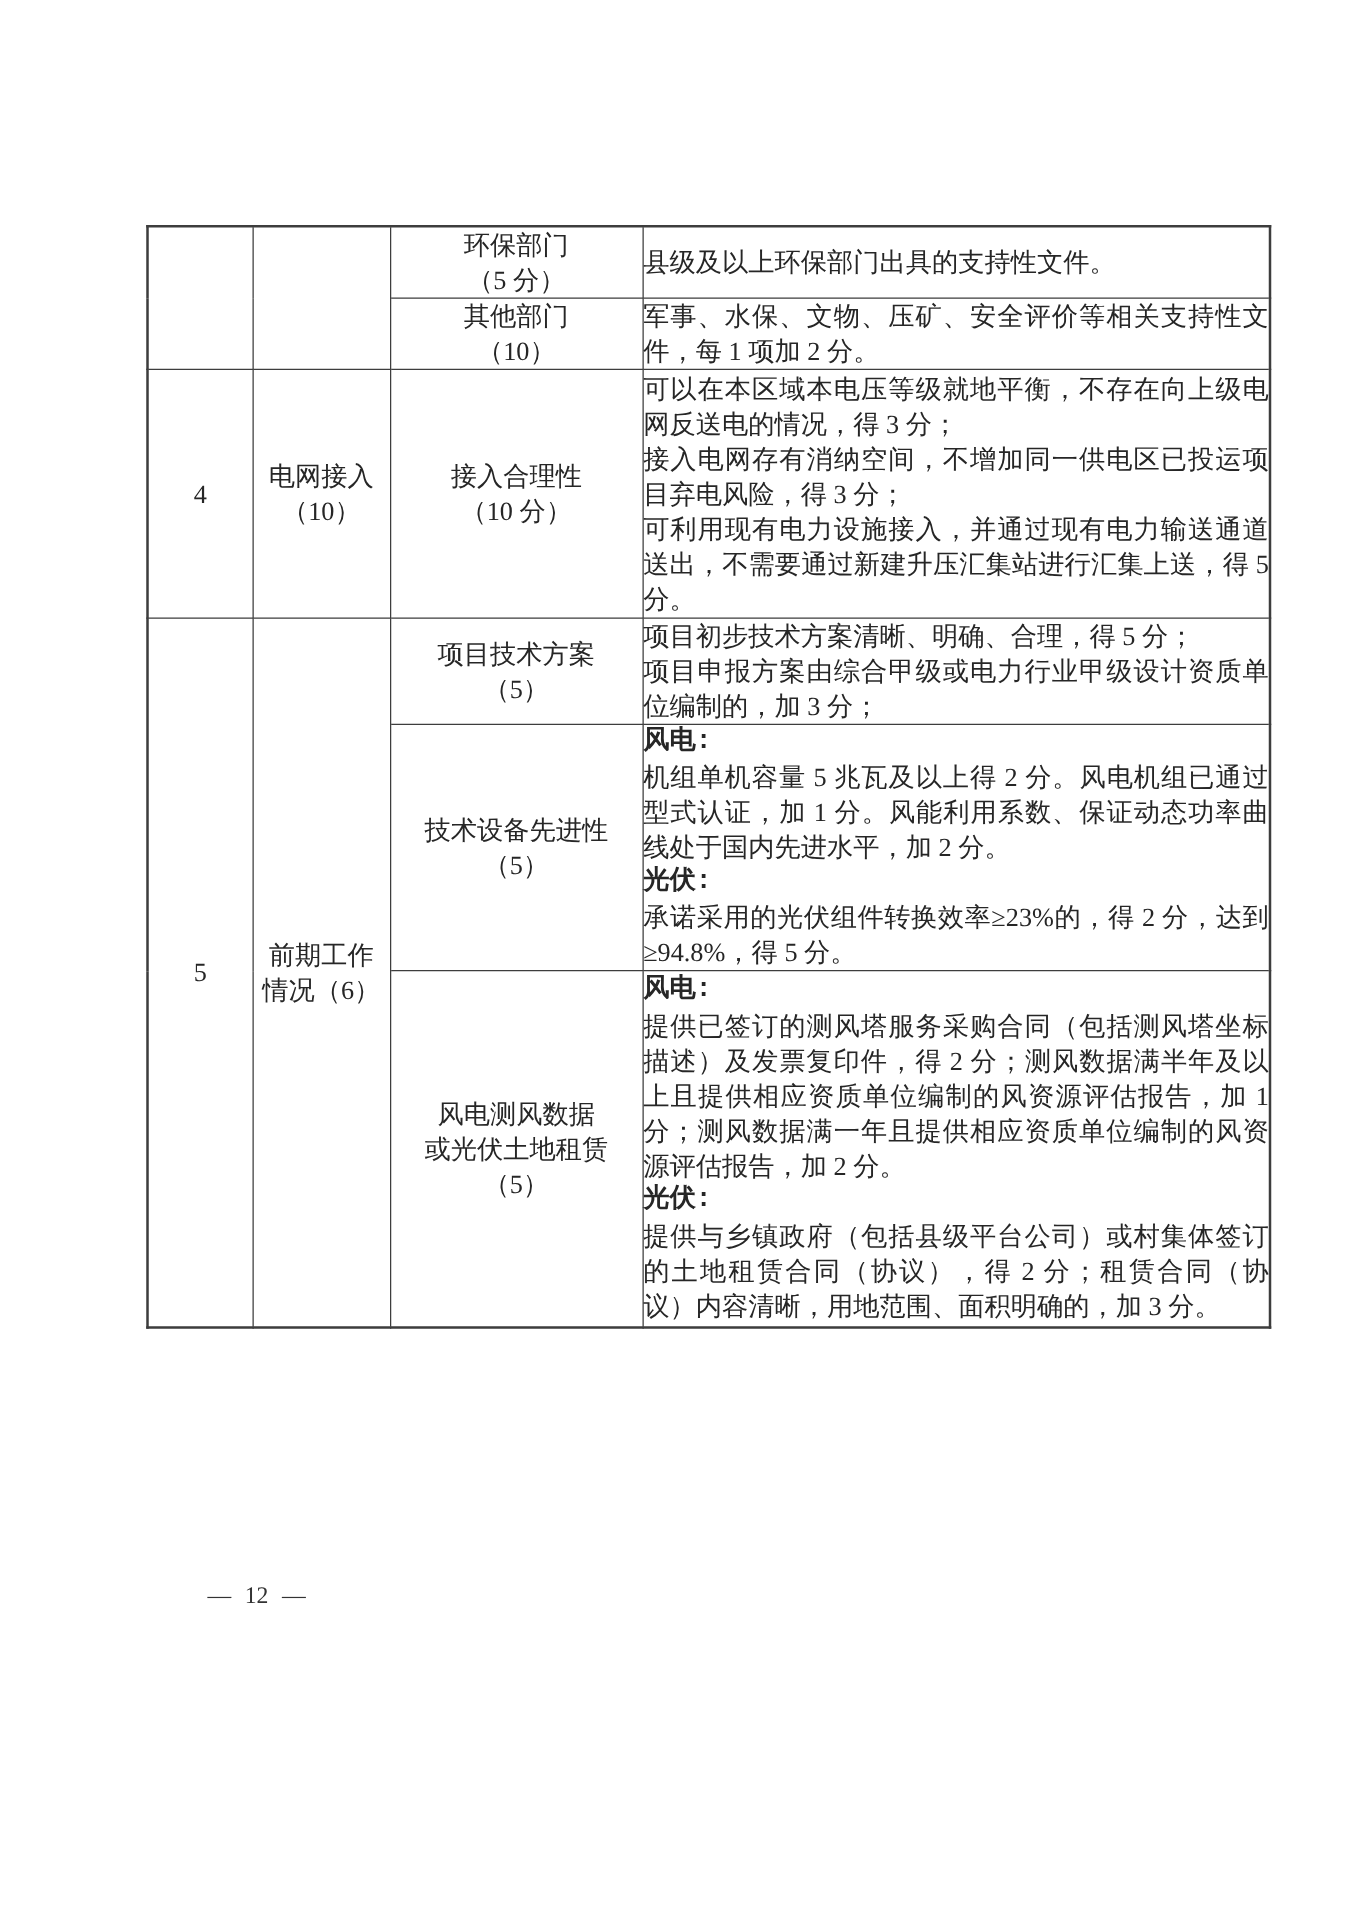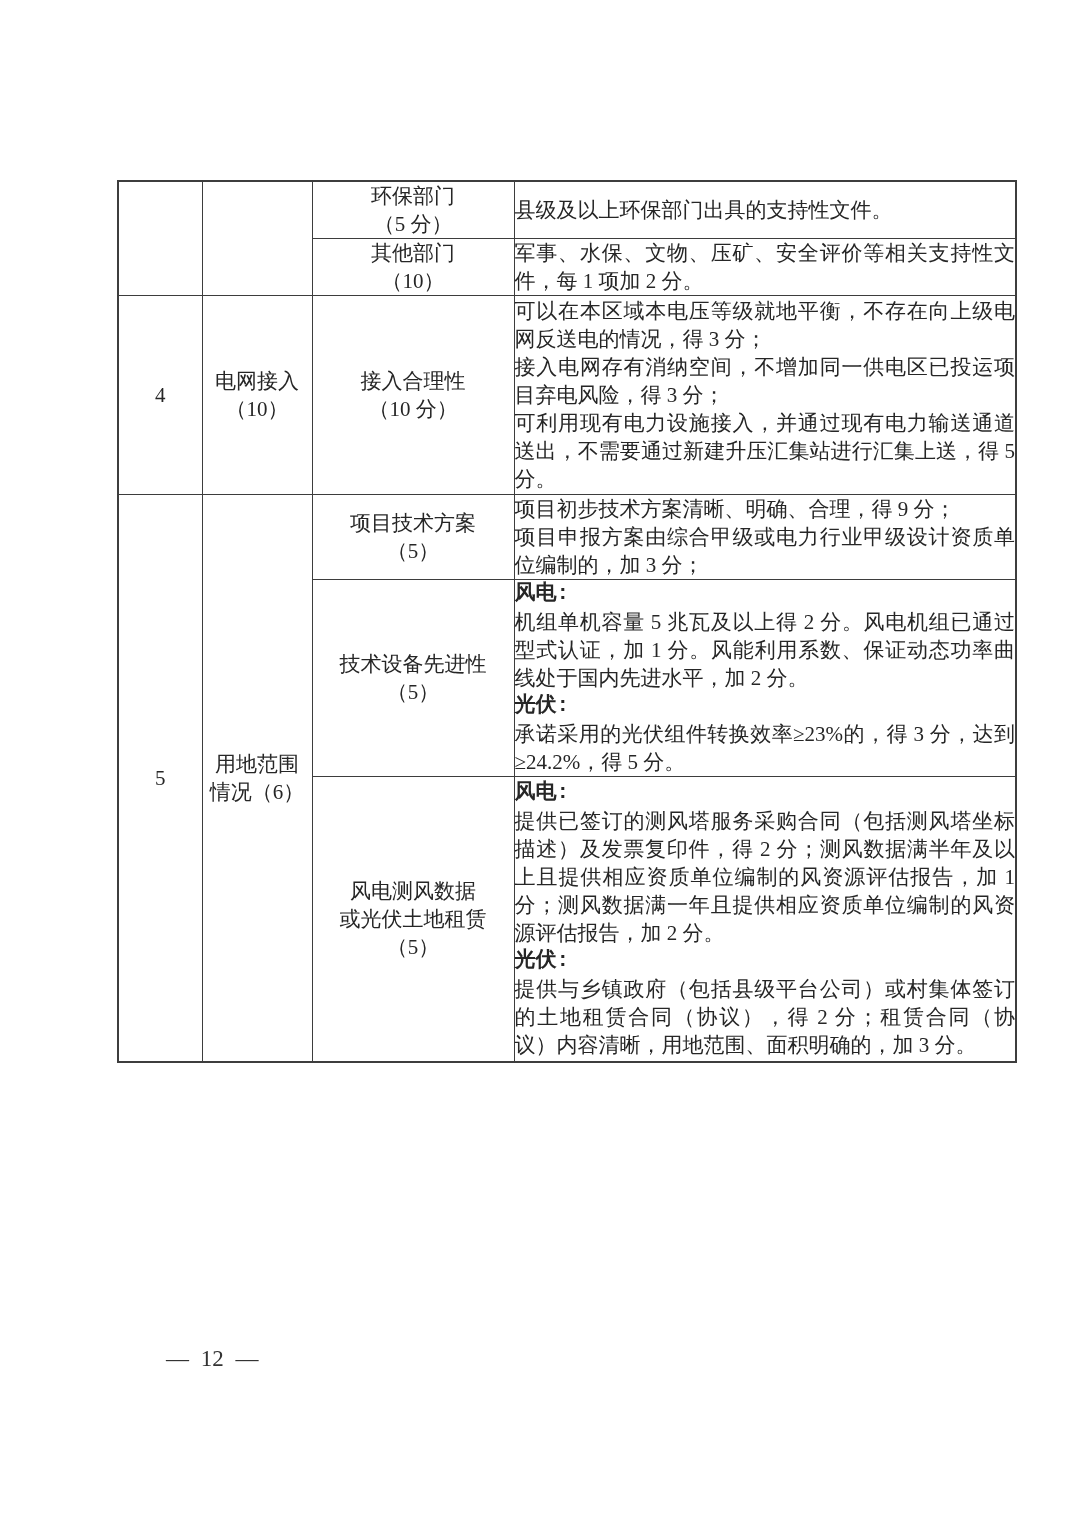--- a/index.html
+++ b/index.html
@@ -42,22 +42,22 @@
   .r5 { height: 193px; }
   .r6 { height: 285px; }
   .para { margin: 0; }
   .hei {
     font-family: Liberation Mono, monospace;
     font-weight: bold;
   }
   .footer {
     position: absolute;
     left: 166px;
-    top: 1346px;
-    font-size: 23px;
+    top: 1266px;
+    font-size: 19px;
     color: #333333;
     word-spacing: 6px;
   }
 </style>
 </head>
 <body>
 
 <div class="page">
 
   <table class="rubric">
@@ -108,43 +108,43 @@
         <div class="para">接入电网存有消纳空间，不增加同一供电区已投运项目弃电风险，得 3 分；</div>
         <div class="para">可利用现有电力设施接入，并通过现有电力输送通道送出，不需要通过新建升压汇集站进行汇集上送，得 5 分。</div>
       </td>
     </tr>
 
     <tr class="r4">
       <td class="c-center" rowspan="3">
         <div class="para">5</div>
       </td>
       <td class="c-center" rowspan="3">
-        <div class="para">用地范围</div>
+        <div class="para">前期工作</div>
         <div class="para">情况（6）</div>
       </td>
       <td class="c-center">
         <div class="para">项目技术方案</div>
         <div class="para">（5）</div>
       </td>
       <td class="c-desc">
-        <div class="para">项目初步技术方案清晰、明确、合理，得 9 分；</div>
+        <div class="para">项目初步技术方案清晰、明确、合理，得 5 分；</div>
         <div class="para">项目申报方案由综合甲级或电力行业甲级设计资质单位编制的，加 3 分；</div>
       </td>
     </tr>
 
     <tr class="r5">
       <td class="c-center">
         <div class="para">技术设备先进性</div>
         <div class="para">（5）</div>
       </td>
       <td class="c-desc">
         <div class="para hei">风电:</div>
         <div class="para">机组单机容量 5 兆瓦及以上得 2 分。风电机组已通过型式认证，加 1 分。风能利用系数、保证动态功率曲线处于国内先进水平，加 2 分。</div>
         <div class="para hei">光伏:</div>
-        <div class="para">承诺采用的光伏组件转换效率≥23%的，得 3 分，达到≥24.2%，得 5 分。</div>
+        <div class="para">承诺采用的光伏组件转换效率≥23%的，得 2 分，达到≥94.8%，得 5 分。</div>
       </td>
     </tr>
 
     <tr class="r6">
       <td class="c-center">
         <div class="para">风电测风数据</div>
         <div class="para">或光伏土地租赁</div>
         <div class="para">（5）</div>
       </td>
       <td class="c-desc">

